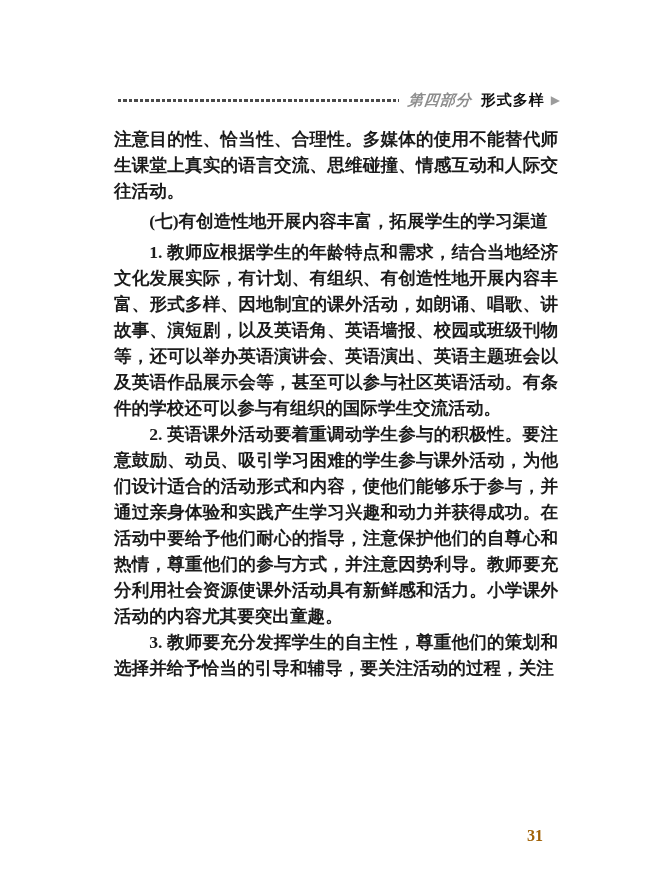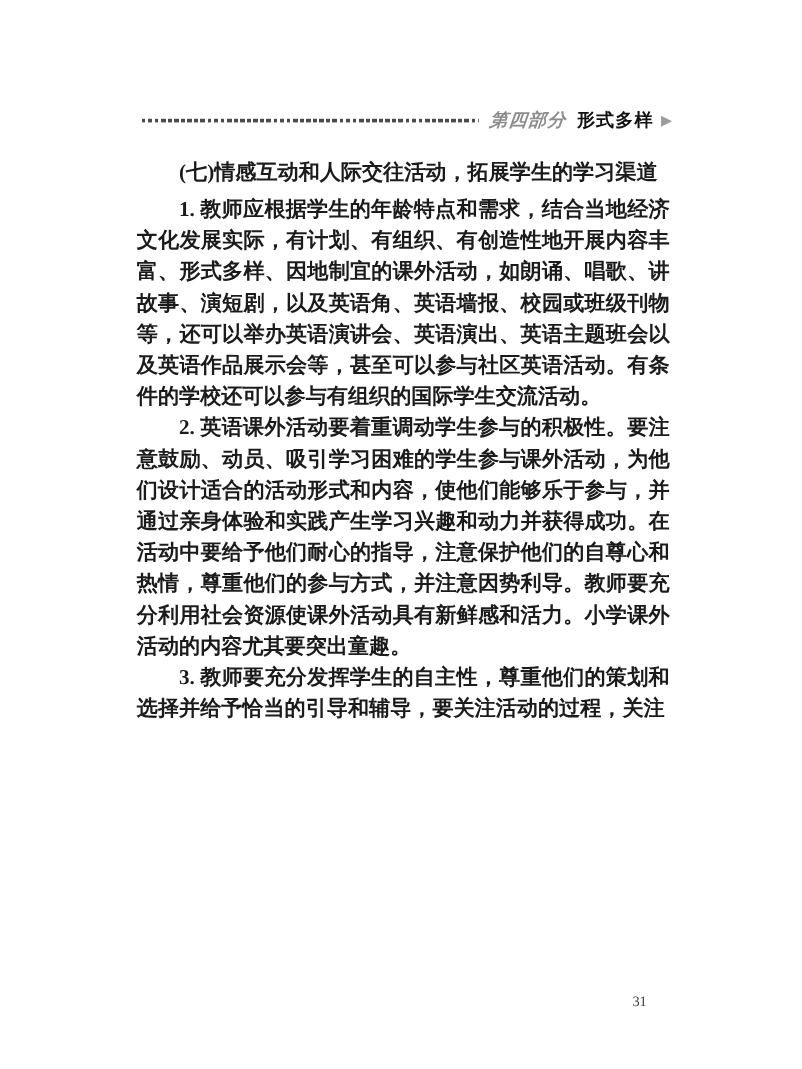--- a/index.html
+++ b/index.html
@@ -67,40 +67,41 @@
     font-weight: 800;
     text-indent: 2em;
     margin: 4px 0 5px 0 !important;
     text-align: left;
   }
 
   
   .page-number {
     position: absolute;
     left: 527px; top: 827px;
-    font-size: 12px;
-    font-weight: normal;
-    color: #404040;
+    font-size: 16px;
+    font-weight: bold;
+    color: #a16207;
     font-family: "Liberation Serif", "DejaVu Serif", serif;
   }
 </style>
 </head>
 <body>
 
 <div class="page">
 
   <div class="header">
     <span class="dot-leader"></span>
     <span class="section-label">第四部分</span>
     <span class="section-title">形式多样</span>
     <span class="header-arrow">▶</span>
   </div>
 
   <div class="text-block">
-    <p class="subsection-heading">(七)情感互动和人际交往活动，拓展学生的学习渠道</p>
+    <p class="para-continuation">注意目的性、恰当性、合理性。多媒体的使用不能替代师生课堂上真实的语言交流、思维碰撞、情感互动和人际交往活动。</p>
+    <p class="subsection-heading">(七)有创造性地开展内容丰富，拓展学生的学习渠道</p>
     <p class="para-indent">1. 教师应根据学生的年龄特点和需求，结合当地经济文化发展实际，有计划、有组织、有创造性地开展内容丰富、形式多样、因地制宜的课外活动，如朗诵、唱歌、讲故事、演短剧，以及英语角、英语墙报、校园或班级刊物等，还可以举办英语演讲会、英语演出、英语主题班会以及英语作品展示会等，甚至可以参与社区英语活动。有条件的学校还可以参与有组织的国际学生交流活动。</p>
     <p class="para-indent">2. 英语课外活动要着重调动学生参与的积极性。要注意鼓励、动员、吸引学习困难的学生参与课外活动，为他们设计适合的活动形式和内容，使他们能够乐于参与，并通过亲身体验和实践产生学习兴趣和动力并获得成功。在活动中要给予他们耐心的指导，注意保护他们的自尊心和热情，尊重他们的参与方式，并注意因势利导。教师要充分利用社会资源使课外活动具有新鲜感和活力。小学课外活动的内容尤其要突出童趣。</p>
     <p class="para-indent">3. 教师要充分发挥学生的自主性，尊重他们的策划和选择并给予恰当的引导和辅导，要关注活动的过程，关注</p>
   </div>
 
   <div class="page-number">31</div>
 
 </div>
 
 </body></html>

